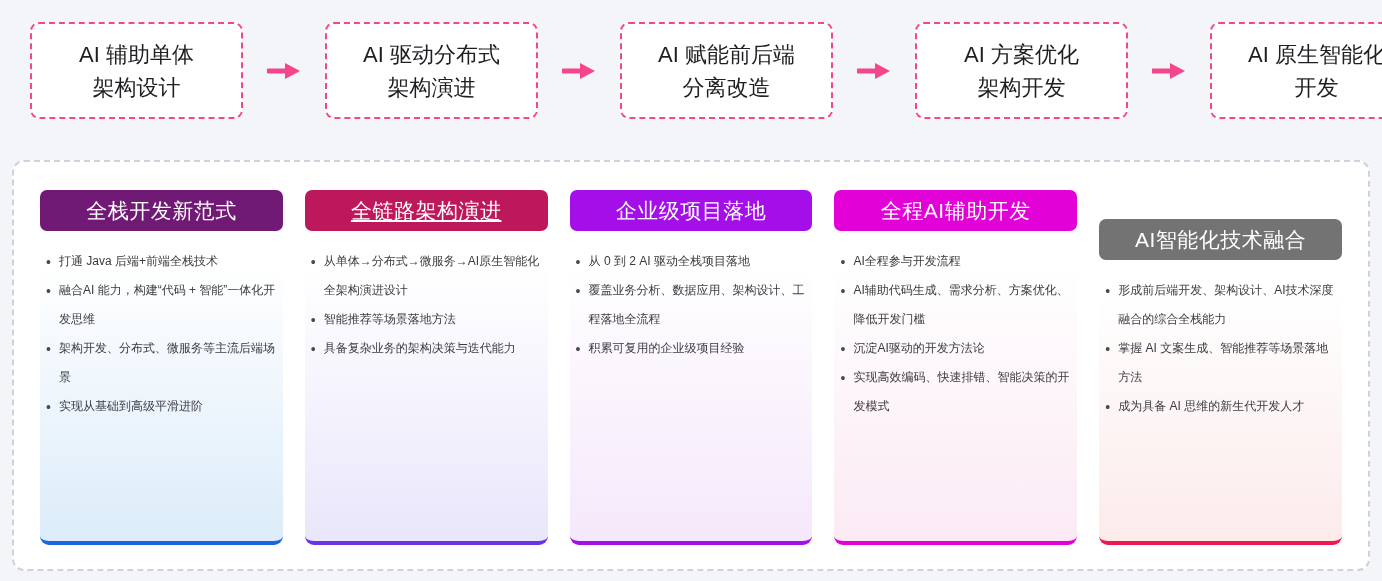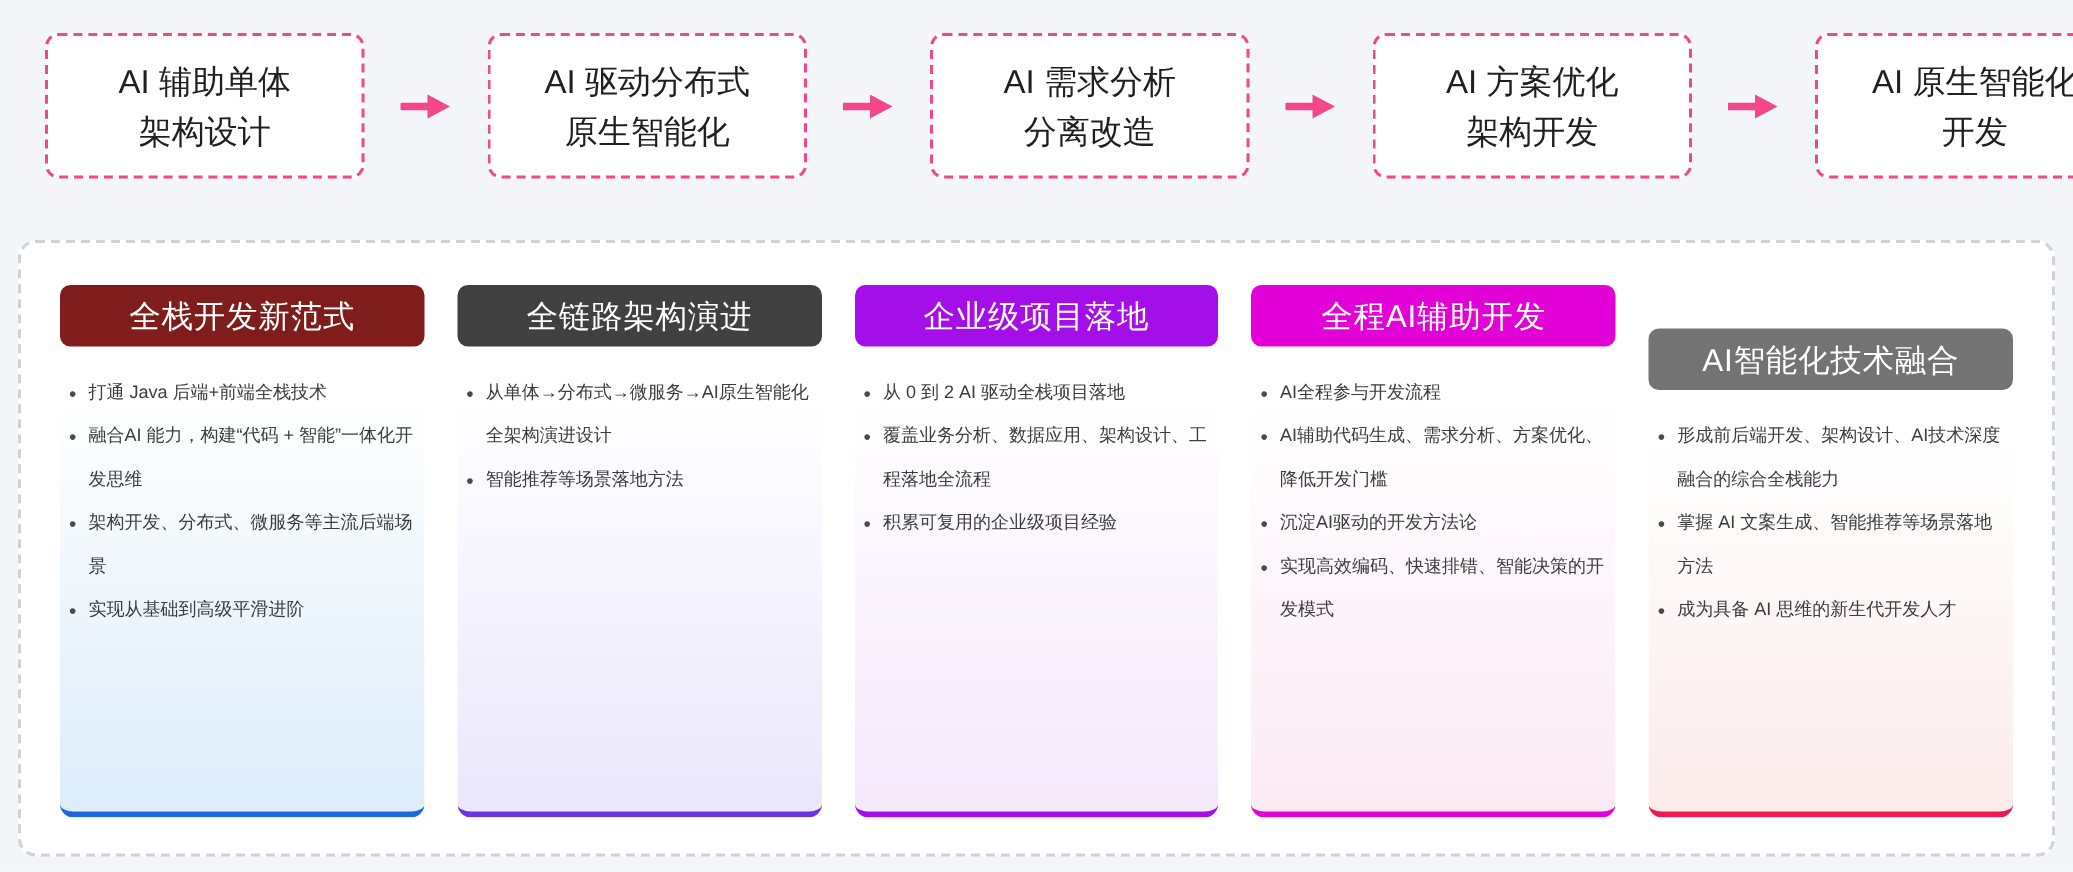--- a/index.html
+++ b/index.html
@@ -87,23 +87,23 @@
   .col-body li::before {
     content: "•";
     position: absolute;
     left: 2px;
     top: 1px;
     font-size: 14px;
     color: #4a4a4a;
   }
 
   
-  .c0 .col-head { background: #7f1d1d; text-align: right; }
+  .c0 .col-head { background: #701a75; text-align: right; }
   .c0 .col-body { border-bottom-color: #1c66de; background: linear-gradient(180deg,#ffffff 10%,#dcecfa 100%); }
-  .c1 .col-head { background: #404040; }
+  .c1 .col-head { background: #be185d; text-decoration: underline; }
   .c1 .col-body { border-bottom-color: #6a34e4; background: linear-gradient(180deg,#ffffff 10%,#eae6fb 100%); }
   .c2 .col-head { background: #a40fe9; }
   .c2 .col-body { border-bottom-color: #a40fe9; background: linear-gradient(180deg,#ffffff 10%,#f5e8fb 100%); }
   .c3 .col-head { background: #e202d8; }
   .c3 .col-body { border-bottom-color: #e202d8; background: linear-gradient(180deg,#ffffff 10%,#fbeaf4 100%); }
   .c4 .col-head { background: #737373; margin-top: 29px; }
   .c4 .col-body { border-bottom-color: #ee1950; background: linear-gradient(180deg,#ffffff 10%,#fcebeb 100%); }
 </style>
 </head>
 <body>
@@ -114,30 +114,30 @@
     <span>架构设计</span>
   </div>
   <div class="flow-arrow">
     <svg width="34" height="18" viewBox="0 0 34 18">
         <line x1="1" y1="9" x2="20" y2="9" stroke="#f4478b" stroke-width="5" stroke-linecap="round"></line>
         <polygon points="18,1 33,9 18,17" fill="#f4478b"></polygon>
       </svg>
   </div>
   <div class="flow-box">
     <span>AI 驱动分布式</span>
-    <span>原生智能化</span>
-  </div>
-  <div class="flow-arrow">
-    <svg width="34" height="18" viewBox="0 0 34 18">
-        <line x1="1" y1="9" x2="20" y2="9" stroke="#f4478b" stroke-width="5" stroke-linecap="round"></line>
-        <polygon points="18,1 33,9 18,17" fill="#f4478b"></polygon>
-      </svg>
-  </div>
-  <div class="flow-box">
-    <span>AI 需求分析</span>
+    <span>架构演进</span>
+  </div>
+  <div class="flow-arrow">
+    <svg width="34" height="18" viewBox="0 0 34 18">
+        <line x1="1" y1="9" x2="20" y2="9" stroke="#f4478b" stroke-width="5" stroke-linecap="round"></line>
+        <polygon points="18,1 33,9 18,17" fill="#f4478b"></polygon>
+      </svg>
+  </div>
+  <div class="flow-box">
+    <span>AI 赋能前后端</span>
     <span>分离改造</span>
   </div>
   <div class="flow-arrow">
     <svg width="34" height="18" viewBox="0 0 34 18">
         <line x1="1" y1="9" x2="20" y2="9" stroke="#f4478b" stroke-width="5" stroke-linecap="round"></line>
         <polygon points="18,1 33,9 18,17" fill="#f4478b"></polygon>
       </svg>
   </div>
   <div class="flow-box">
     <span>AI 方案优化</span>
@@ -168,20 +168,21 @@
       </ul>
     </div>
   </div>
 
   <div class="panel-col c1">
     <div class="col-head">全链路架构演进</div>
     <div class="col-body">
       <ul>
         <li>从单体→分布式→微服务→AI原生智能化全架构演进设计</li>
         <li>智能推荐等场景落地方法</li>
+        <li>具备复杂业务的架构决策与迭代能力</li>
       </ul>
     </div>
   </div>
 
   <div class="panel-col c2">
     <div class="col-head">企业级项目落地</div>
     <div class="col-body">
       <ul>
         <li>从 0 到 2 AI 驱动全栈项目落地</li>
         <li>覆盖业务分析、数据应用、架构设计、工程落地全流程</li>

